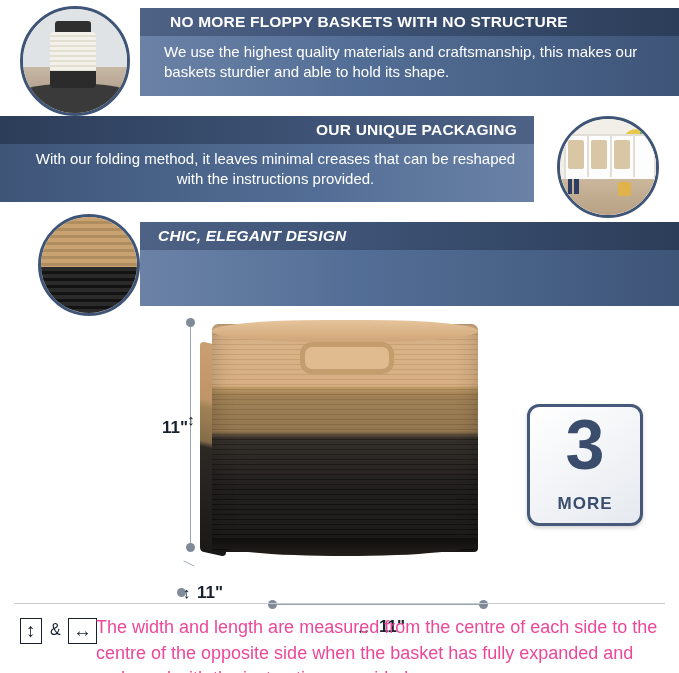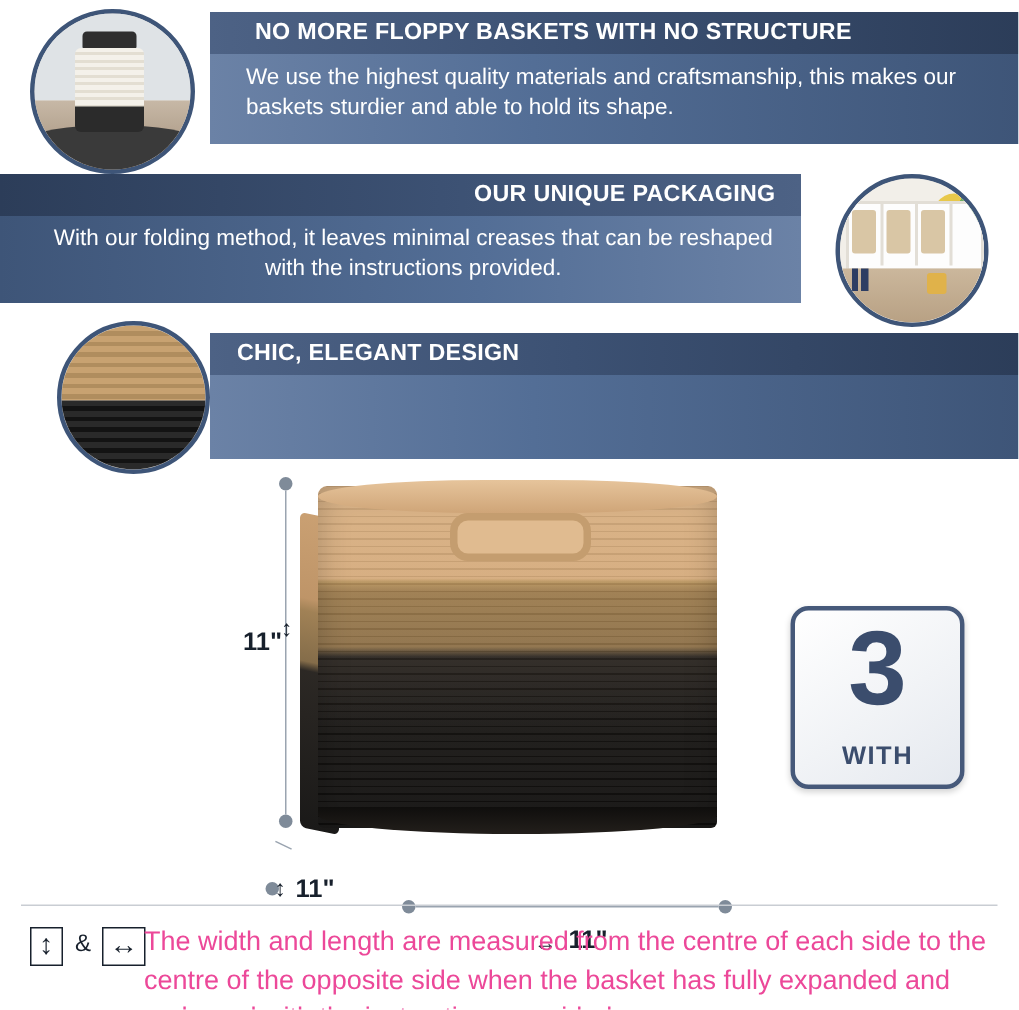--- a/index.html
+++ b/index.html
@@ -81,21 +81,21 @@
   #band3 .bar-top {
     position: absolute;
     left: 140px; top: 6px; right: 0; height: 28px;
     background: linear-gradient(to right, #4d6285 0%, #3c5173 45%, #2c3d59 100%);
   }
   #band3 .bar-bottom {
     position: absolute;
     left: 140px; top: 34px; right: 0; height: 56px;
     background: linear-gradient(to right, #6b82a6 0%, #536e96 40%, #3e5578 100%);
   }
-  #band3 .t1 { position: absolute; left: 158px; top: 11px; }
+  #band3 .t1 { position: absolute; left: 158px; top: 11px; font-style: italic; }
   #band3 .b1 { position: absolute; left: 164px; top: 40px; right: 14px; }
 
   
   .thumb {
     position: absolute;
     border-radius: 50%;
     border: 3px solid #3e5578;
     overflow: hidden;
     background: #e8e4de;
   }
@@ -356,21 +356,21 @@
 <div class="arrow-v" style="left:191px; top:412px; transform:translateX(-50%);">↕</div>
 
 <div class="dim-label" style="left:197px; top:583px;">11"</div>
 <div class="arrow-v" style="left:183px; top:585px;">↕</div>
 
 <div class="dim-label" style="left:379px; top:617px;">11"</div>
 <div class="arrow-h" style="left:356px; top:621px;">↔</div>
 
 <div id="pack-badge">
   <div class="num">3</div>
-  <div class="word">WITH</div>
+  <div class="word">MORE</div>
 </div>
 
 <div id="footnote">
   <div class="divider"></div>
   <div class="fn-icon" style="left:6px; top:9px; border:1.5px solid #17202c; padding:1px 5px;">↕</div>
   <div id="fn-amp">&amp;</div>
   <div class="fn-icon" style="left:54px; top:9px; border:1.5px solid #17202c; padding:1px 4px;">↔</div>
   <div id="fn-text">The width and length are measured from the centre of each side to the centre of the opposite side when the basket has fully expanded and reshaped with the instructions provided.</div>
 </div>
 

